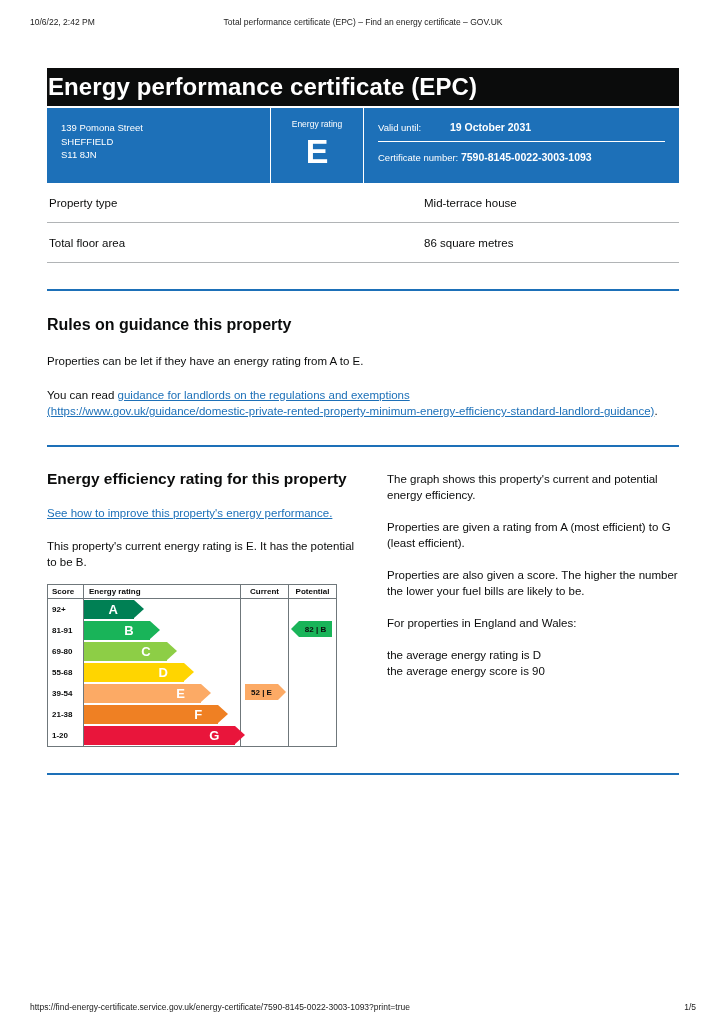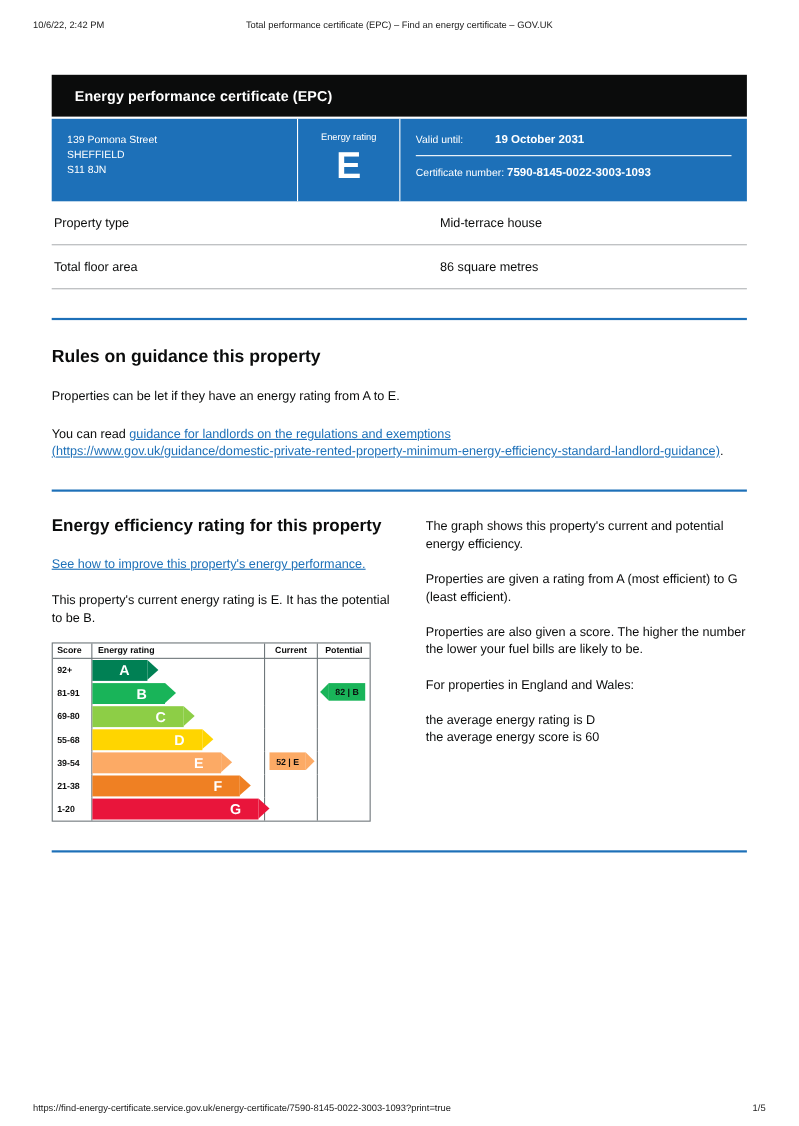--- a/index.html
+++ b/index.html
@@ -51,22 +51,22 @@
     width: 632px;
   }
 
   
   .title-bar {
     background: #0b0c0c;
     color: #ffffff;
     height: 38px;
     display: flex;
     align-items: center;
-    padding-left: 21px;
-    font-size: 13px;
+    padding-left: 1px;
+    font-size: 24px;
     font-weight: bold;
     letter-spacing: 0.1px;
   }
 
   
   .summary {
     display: flex;
     background: #1d70b8;
     color: #ffffff;
     height: 75px;
@@ -117,21 +117,21 @@
 
   
   .detail-row {
     display: flex;
     font-size: 11.5px;
     padding: 14px 0 13px 2px;
     border-bottom: 1px solid #b1b4b6;
   }
   .detail-row:first-of-type { border-top: 0; }
   .detail-row .k { width: 351px; }
-  .detail-row .v { flex: 1; }
+  .detail-row .v { flex: 1; margin-left: 24px; }
 
   .rule-blue {
     border: 0;
     border-top: 2px solid #1d70b8;
     margin: 26px 0 0 0;
   }
 
   h2.sec {
     font-size: 16px;
     font-weight: bold;
@@ -458,21 +458,21 @@
           </div>
         </div>
       </div>
 
       <div class="col-right">
         <p>The graph shows this property's current and potential energy efficiency.</p>
         <p>Properties are given a rating from A (most efficient) to G (least efficient).</p>
         <p>Properties are also given a score. The higher the number the lower your fuel bills are likely to be.</p>
         <p>For properties in England and Wales:</p>
         <p class="tight">the average energy rating is D</p>
-        <p class="tight2">the average energy score is 60</p>
+        <p class="tight2">the average energy score is 90</p>
       </div>
     </div>
 
     <hr class="rule-blue-bottom" style="margin-top:26px;">
 
   </div>
 
   <div class="print-footer">
     <span class="pf-left">https://find-energy-certificate.service.gov.uk/energy-certificate/7590-8145-0022-3003-1093?print=true</span>
     <span class="pf-right">1/5</span>

